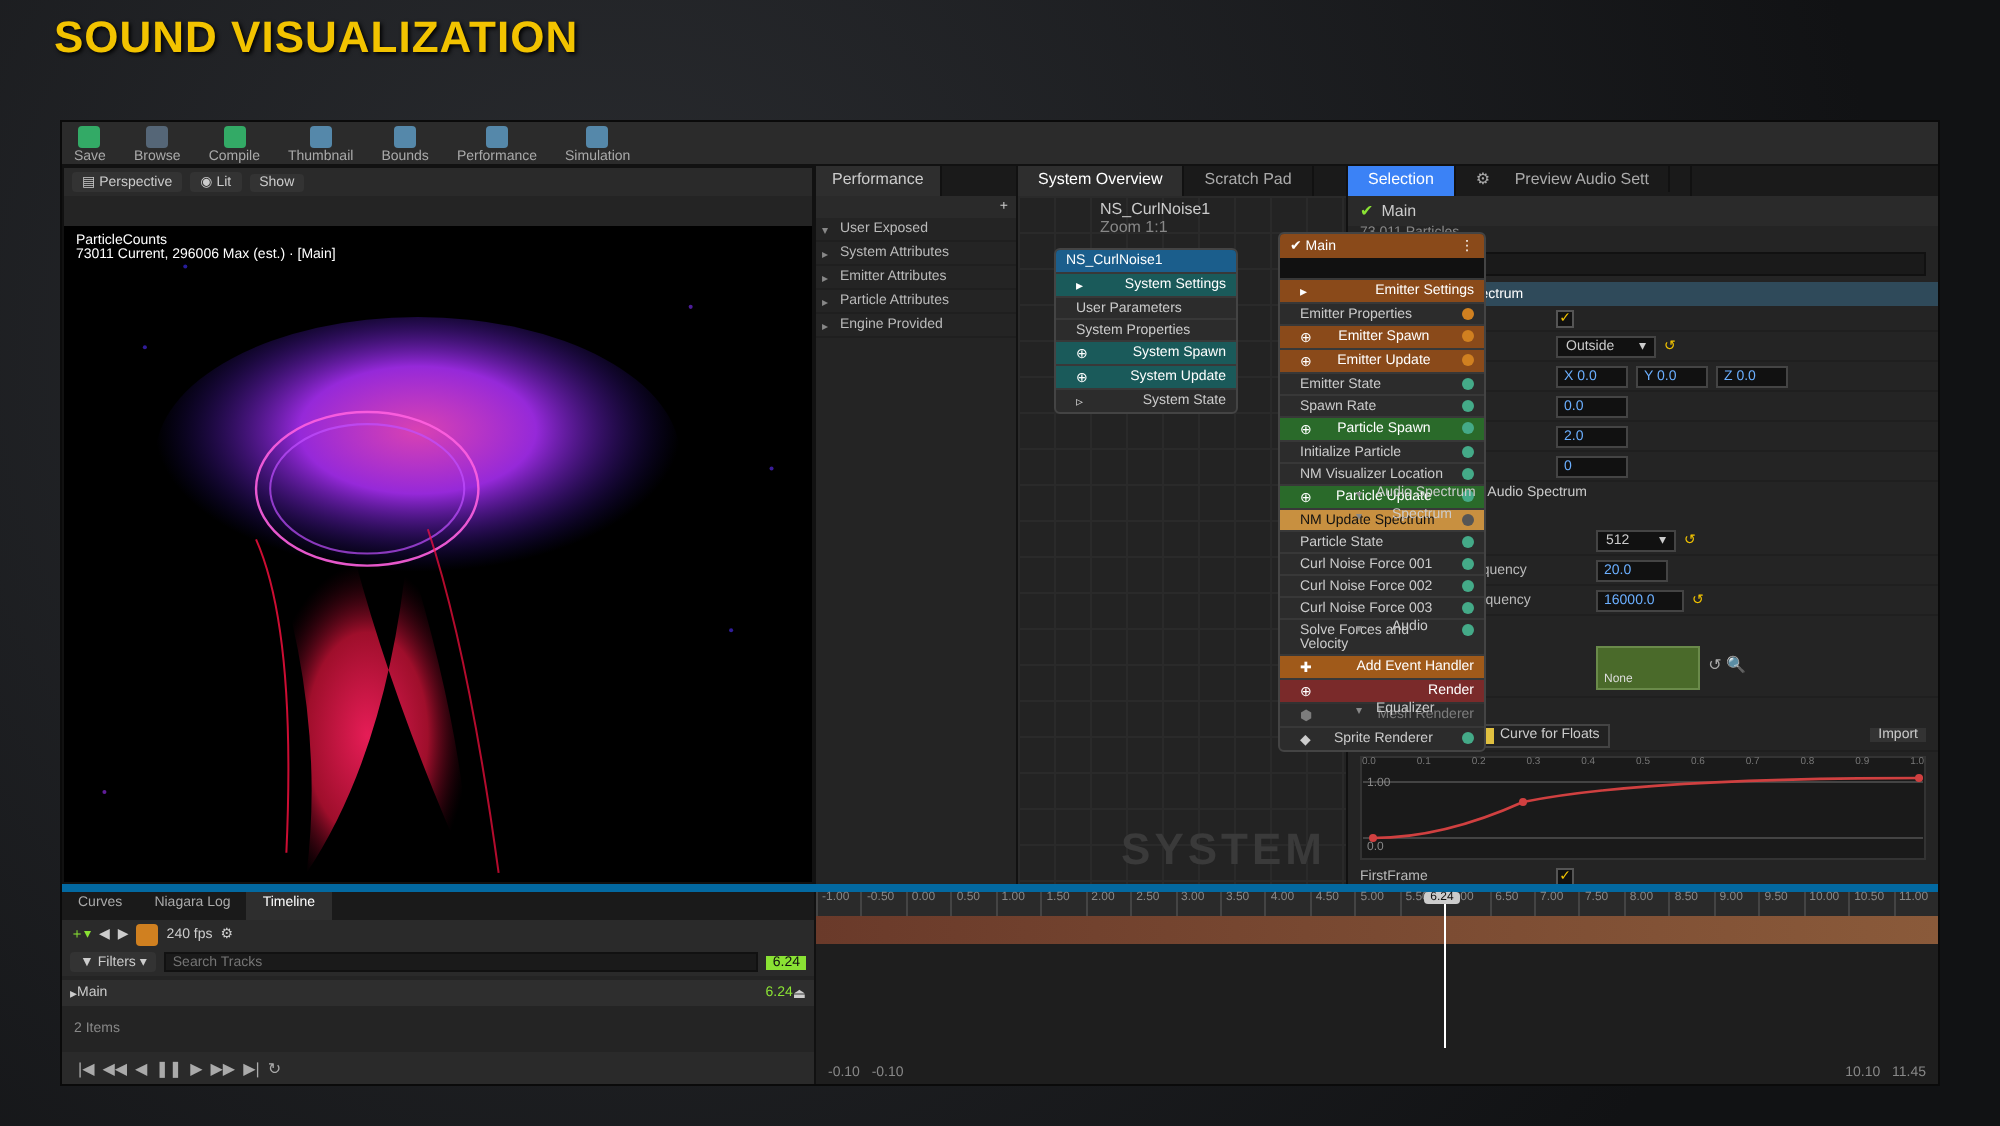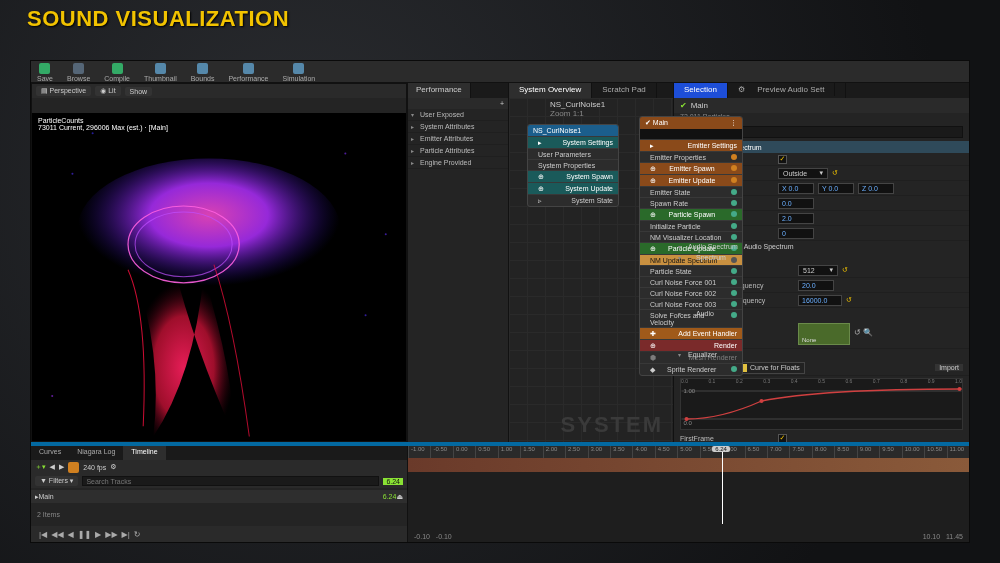--- a/index.html
+++ b/index.html
@@ -55,21 +55,21 @@
 .tl-left { width: 376px; display: flex; flex-direction: column; }
 .tl-right { flex: 1; position: relative; background: #1e1e1e; border-left: 1px solid #111; }
 .ruler { height: 12px; background: #2a2a2a; position: relative; font-size: 6px; color: #888; display: flex; }
 .ruler span { flex: 1; border-left: 1px solid #444; padding-left: 2px; }
 .playhead { position: absolute; top: 0; bottom: 18px; width: 1px; background: #fff; }
 .playhead .lab { position: absolute; top: 0; left: -10px; background: #ccc; color: #111; font-size: 6px; padding: 0 3px; border-radius: 2px; }
 .tl-footer { position: absolute; bottom: 2px; left: 6px; right: 6px; display: flex; justify-content: space-between; font-size: 7px; color: #888; }
 .details-col { width: 296px; background: #242424; border-left: 1px solid #111; display: flex; flex-direction: column; overflow: hidden; }
 .det-top-tabs { height: 15px; display: flex; background: #1a1a1a; font-size: 8px; }
 .det-top-tabs span { padding: 2px 10px; color: #aaa; border-right: 1px solid #111; }
-.det-top-tabs span.act { background: #1d4ed8; color: #fff; }
+.det-top-tabs span.act { background: #3b82f6; color: #fff; }
 .stack-head { padding: 3px 6px; background: #2a2a2a; font-size: 8px; display: flex; align-items: center; gap: 4px; }
 .stack-sub { font-size: 7px; color: #888; padding: 0 6px 3px; }
 .search { margin: 3px 6px; height: 12px; background: #1a1a1a; border: 1px solid #111; font-size: 7px; color: #666; padding: 0 4px; display: flex; align-items: center; }
 .det-section { background: #2f4a5a; padding: 2px 6px; font-size: 7px; color: #fff; display: flex; align-items: center; gap: 3px; }
 .det-body { flex: 1; overflow: auto; }
 .prop { display: flex; align-items: center; padding: 1.5px 6px; font-size: 7px; gap: 4px; border-bottom: 1px solid #1f1f1f; }
 .prop .lbl { width: 94px; color: #bbb; }
 .prop .cb { width: 9px; height: 9px; background: #111; border: 1px solid #555; display: flex; align-items: center; justify-content: center; }
 .prop .cb.on::after { content: "✓"; color: #f2c300; font-size: 7px; }
 .prop .dd { background: #111; border: 1px solid #444; padding: 0 4px; height: 11px; display: flex; align-items: center; min-width: 50px; justify-content: space-between; color: #ccc; }

